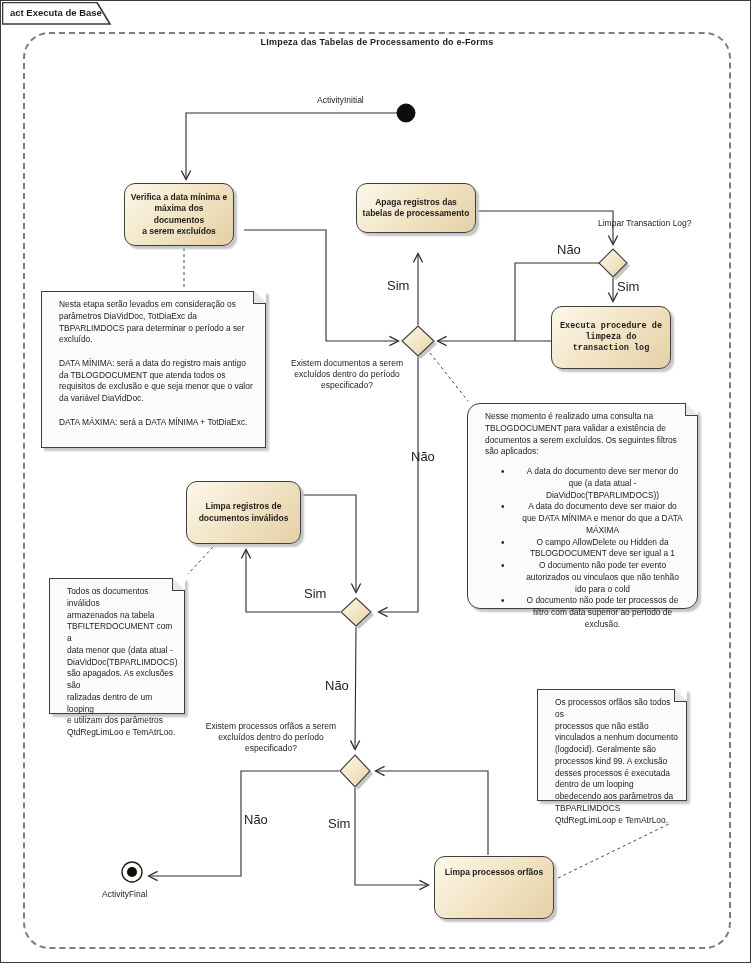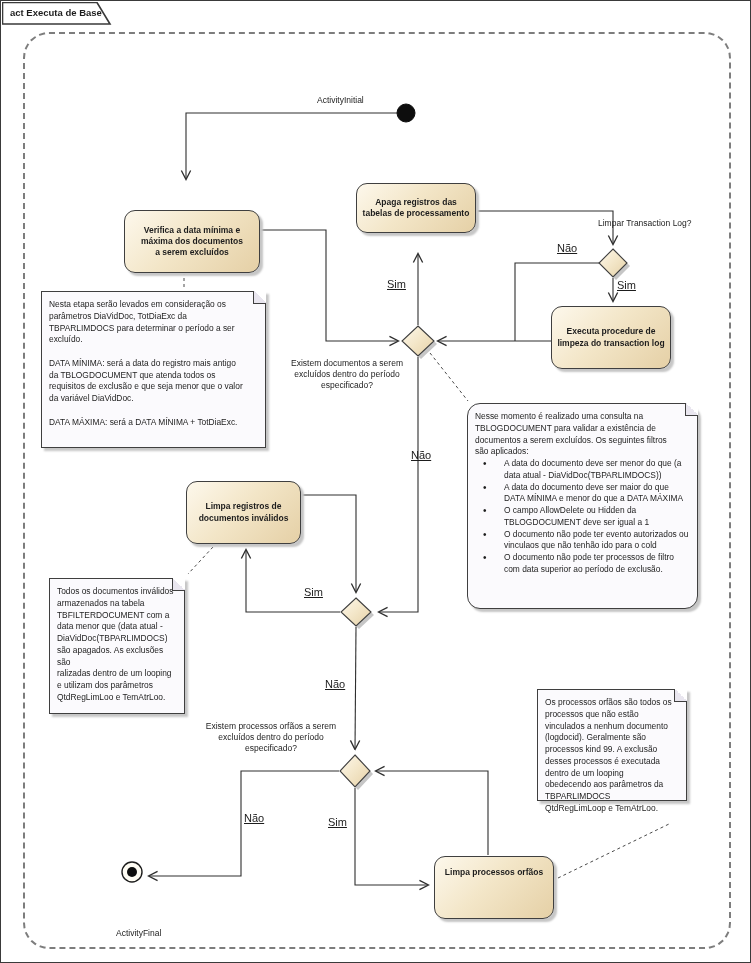--- a/index.html
+++ b/index.html
@@ -27,41 +27,42 @@
     border:1.2px solid #3f3f3f; border-radius:11px;
     background:linear-gradient(135deg,#fdf8ec 0%,#f3e6c8 45%,#e5d0a6 100%);
     box-shadow:3px 3px 2px #c6c6c6;
     display:flex; align-items:center; justify-content:center;
     font-size:8.5px; font-weight:bold; text-align:center; line-height:1.32;
     white-space:pre-line; padding:2px 4px;
   }
   .note{
     position:absolute; z-index:3; box-sizing:border-box;
     background:#fbfafd; border:1px solid #3f3f3f; box-shadow:3px 3px 2px #c6c6c6;
-    font-size:8.4px; line-height:1.4; padding:7px 6px 4px 7px;
+    font-size:8.4px; line-height:1.4; padding:7px 6px 4px 17px;
   }
   .note-text{white-space:pre-line;}
   .note .fold{
     position:absolute; top:-1px; right:-1px; width:13px; height:13px;
     background:linear-gradient(to bottom left,#ffffff 0 50%,#e9e6ef 50% 100%);
     border-left:1px solid #3f3f3f; border-bottom:1px solid #3f3f3f; box-sizing:border-box;
   }
-  .note ul{margin:0; padding:0 0 0 6px; list-style:none;}
+  .note ul{margin:8px; padding:0 0 0 6px; list-style:none;text-align:center;}
   .note li{position:relative; padding-left:23px;}
   .note li::before{content:"\2022"; position:absolute; left:2px; top:-1px; font-size:10px;}
   .lbl{position:absolute; z-index:4; font-size:8.5px; line-height:1.3; white-space:pre-line;}
   .lbl.center{text-align:center;}
-  .guard{position:absolute; z-index:4; font-size:11px;text-decoration:underline;}
+  .guard{position:absolute; z-index:4; font-size:13px;}
 </style>
 </head>
 <body>
 
 <div class="canvas">
 
   <div class="frame"></div>
+  <div class="frame-title">LImpeza das Tabelas de Processamento do e-Forms</div>
 
   <div class="tab">
     <svg width="112" height="23">
       <path d="M0.5,0.5 L95,0.5 L108,22 L0.5,22 Z" fill="#ffffff" stroke="#3a3a3a" stroke-width="1.6"></path>
     </svg>
     <span class="tab-label">act Executa de Base</span>
   </div>
 
   <svg class="wires" width="751" height="963">
     <defs>
@@ -128,26 +129,26 @@
       <polygon points="417,325 433,340 417,355 401,340" fill="url(#actGrad)" stroke="#3f3f3f" stroke-width="1.1"></polygon>
 
       <polygon points="358,600 373,614 358,628 343,614" fill="#c6c6c6"></polygon>
       <polygon points="355,597 370,611 355,625 340,611" fill="url(#actGrad)" stroke="#3f3f3f" stroke-width="1.1"></polygon>
 
       <polygon points="357,757 372,773 357,789 342,773" fill="#c6c6c6"></polygon>
       <polygon points="354,754 369,770 354,786 339,770" fill="url(#actGrad)" stroke="#3f3f3f" stroke-width="1.1"></polygon>
     </g>
   </svg>
 
-  <div class="activity" style="left:123px; top:182px; width:136px; height:63px;margin-top:27px;">Verifica a data mínima e
+  <div class="activity" style="left:123px; top:182px; width:110px; height:63px;">Verifica a data mínima e
 máxima dos documentos
 a serem excluídos</div>
   <div class="activity" style="left:355px; top:182px; width:120px; height:50px;">Apaga registros das
 tabelas de processamento</div>
-  <div class="activity" style="left:550px; top:305px; width:120px; height:63px;">Executa procedure de
+  <div class="activity" style="left:550px; top:305px; width:120px; height:63px;font-family:Liberation Mono, monospace;">Executa procedure de
 limpeza do transaction log</div>
   <div class="activity" style="left:185px; top:480px; width:115px; height:63px;">Limpa registros de
 documentos inválidos</div>
   <div class="activity" style="left:433px; top:855px; width:120px; height:63px; align-items:flex-start; padding-top:10px;">Limpa processos orfãos</div>
 
   <div class="note" style="left:40px; top:290px; width:225px; height:157px;">
     <span class="fold"></span>
     <div class="note-text">Nesta etapa serão levados em consideração os
 parâmetros DiaVidDoc, TotDiaExc da
 TBPARLIMDOCS para determinar o período a ser
@@ -197,21 +198,21 @@
 (logdocid). Geralmente são
 processos kind 99. A exclusão
 desses processos é executada
 dentro de um looping
 obedecendo aos parâmetros da
 TBPARLIMDOCS
 QtdRegLimLoop e TemAtrLoo.</div>
   </div>
 
   <div class="lbl" style="left:316px; top:94px;">ActivityInitial</div>
-  <div class="lbl" style="left:115px; top:888px;margin-top:39px;">ActivityFinal</div>
+  <div class="lbl" style="left:101px; top:888px;">ActivityFinal</div>
 
   <div class="lbl" style="left:597px; top:217px; white-space:nowrap;">Limpar Transaction Log?</div>
   <div class="lbl center" style="left:276px; top:357px; width:140px;">Existem documentos a serem
 excluídos dentro do período
 especificado?</div>
   <div class="lbl center" style="left:196px; top:720px; width:148px;">Existem processos orfãos a serem
 excluídos dentro do período
 especificado?</div>
 
   <div class="guard" style="left:386px; top:277px;">Sim</div>

